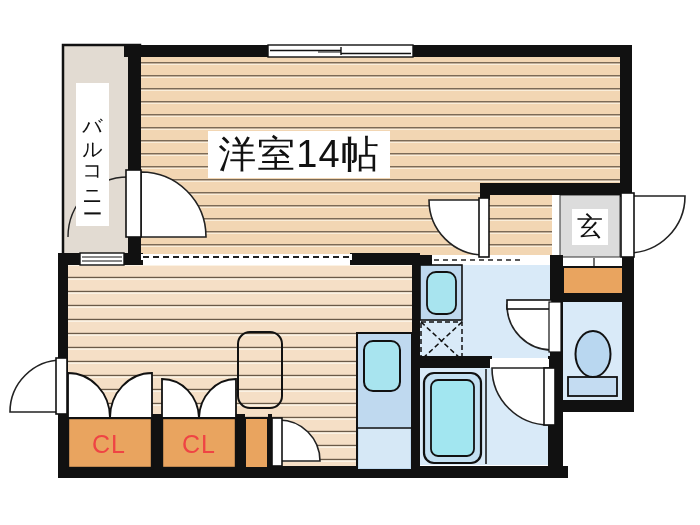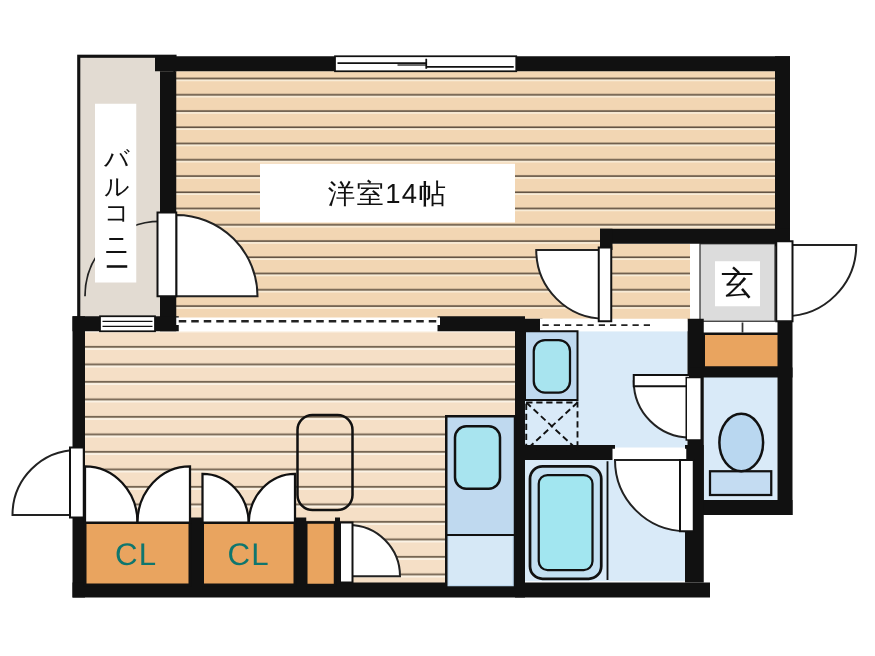--- a/index.html
+++ b/index.html
@@ -1,26 +1,26 @@
 <!DOCTYPE html>
 <html><head>
 <meta charset="utf-8">
 <style>
   html,body{margin:0;padding:0;background:#fff;}
   #plan{position:relative;width:700px;height:525px;background:#ffffff;overflow:hidden;
         font-family:"Liberation Sans",sans-serif;}
   #plan svg{position:absolute;left:0;top:0;}
   .lbl{position:absolute;color:#111;display:flex;align-items:center;justify-content:center;
        line-height:1.05;}
-  .lbl-room{left:208px;top:131px;width:204px;height:47px;background:#fff;font-size:22px;
+  .lbl-room{left:208px;top:131px;width:182px;height:47px;background:#fff;font-size:38px;
             letter-spacing:1px;}
   .lbl-balcony{left:76px;top:83px;width:33px;height:143px;background:#fff;font-size:20px;
                writing-mode:vertical-rl;text-orientation:upright;letter-spacing:2px;}
   .lbl-genkan{left:572px;top:209px;width:36px;height:36px;background:#fff;font-size:26px;}
-  .lbl-cl{font-size:25px;color:#0f766e;letter-spacing:1px;background:transparent;}
+  .lbl-cl{font-size:25px;color:#ef4444;letter-spacing:1px;background:transparent;}
   .lbl-cl1{left:78px;top:428px;width:62px;height:32px;}
   .lbl-cl2{left:168px;top:428px;width:62px;height:32px;}
 </style>
 </head>
 <body>
 
 <div id="plan">
 <svg width="700" height="525" viewBox="0 0 700 525">
   <defs>
     <pattern id="wood1" patternUnits="userSpaceOnUse" width="20" height="13">

